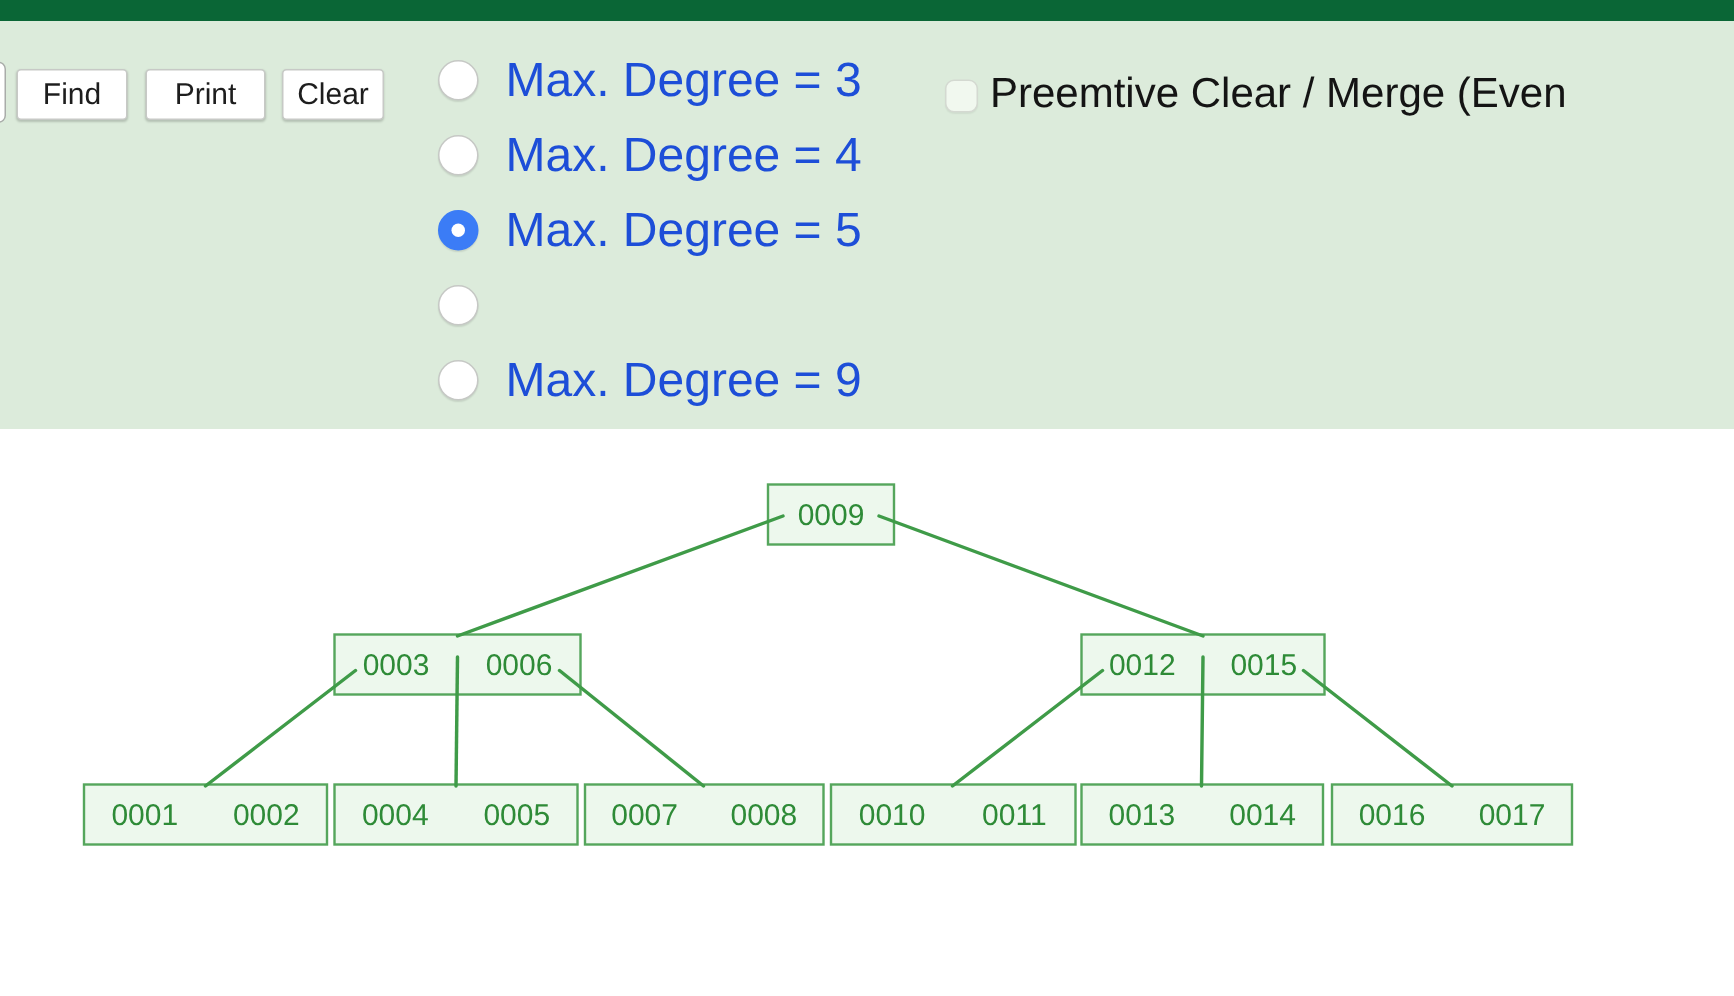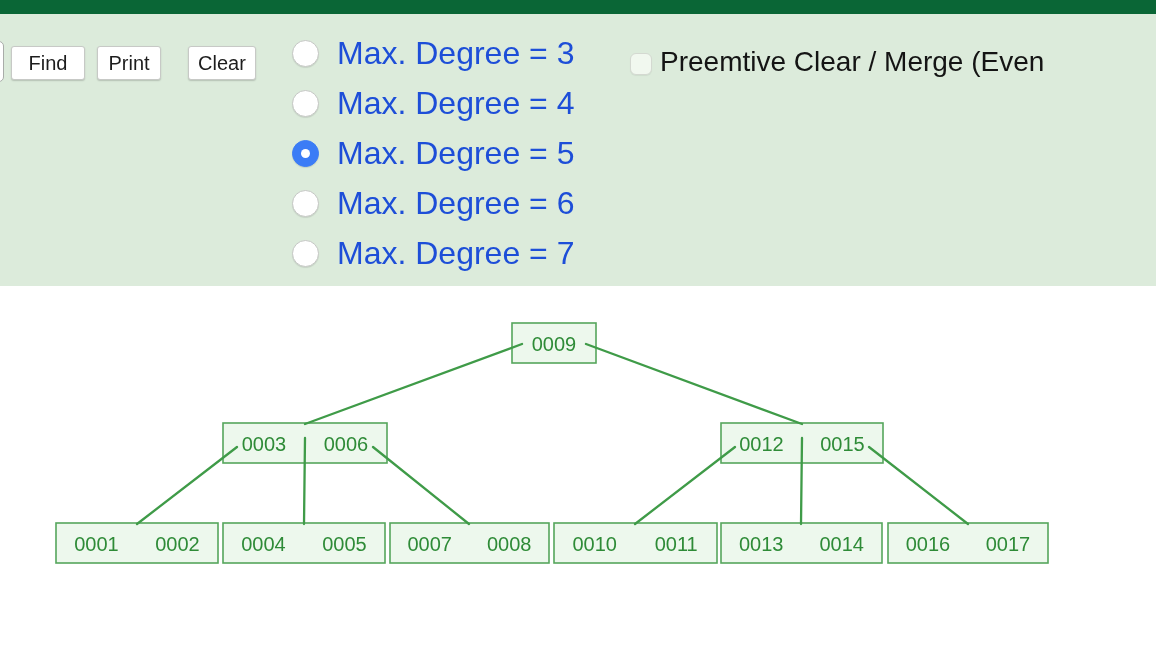--- a/index.html
+++ b/index.html
@@ -23,21 +23,21 @@
 
   
   .btn{
     position:absolute;top:46px;height:34px;z-index:3;box-sizing:border-box;
     background:#ffffff;border:1px solid #c7c9c6;border-radius:3px;
     box-shadow:0 1px 1.5px rgba(0,0,0,0.18);
     font-family:inherit;font-size:20px;color:#1d1d1d;
     display:flex;align-items:center;justify-content:center;padding:0;cursor:default;
   }
   .btn-find{left:11px;width:74px;}
-  .btn-print{left:97px;width:64px;}
+  .btn-print{left:97px;width:80px;}
   .btn-clear{left:188px;width:68px;}
 
   
   .radio-row{position:absolute;left:292px;height:32px;display:flex;align-items:center;z-index:3;}
   .radio{
     width:27px;height:27px;border-radius:50%;box-sizing:border-box;flex:0 0 auto;
     background:#ffffff;border:1px solid #c6c8c5;box-shadow:0 1px 1px rgba(0,0,0,0.10);
     margin-right:18px;position:relative;
   }
   .radio.selected{background:var(--accent,#3b7cf6);border-color:var(--accent,#3b7cf6);}
@@ -126,24 +126,23 @@
       <div class="radio-row" style="top: 87px;">
         <span class="radio"></span>
         <span class="radio-label">Max. Degree = 4</span>
       </div>
       <div class="radio-row" style="top: 137px;">
         <span class="radio selected"></span>
         <span class="radio-label">Max. Degree = 5</span>
       </div>
       <div class="radio-row" style="top: 187px;">
         <span class="radio"></span>
-        <span class="radio-label">Max. Degree = 6</span>
       </div>
       <div class="radio-row" style="top: 237px;">
         <span class="radio"></span>
-        <span class="radio-label">Max. Degree = 7</span>
+        <span class="radio-label">Max. Degree = 9</span>
       </div>
     </div>
 
   <span class="checkbox"></span>
   <span class="checkbox-label">Preemtive Clear / Merge (Even</span>
 
 </div>
 
 </body></html>

